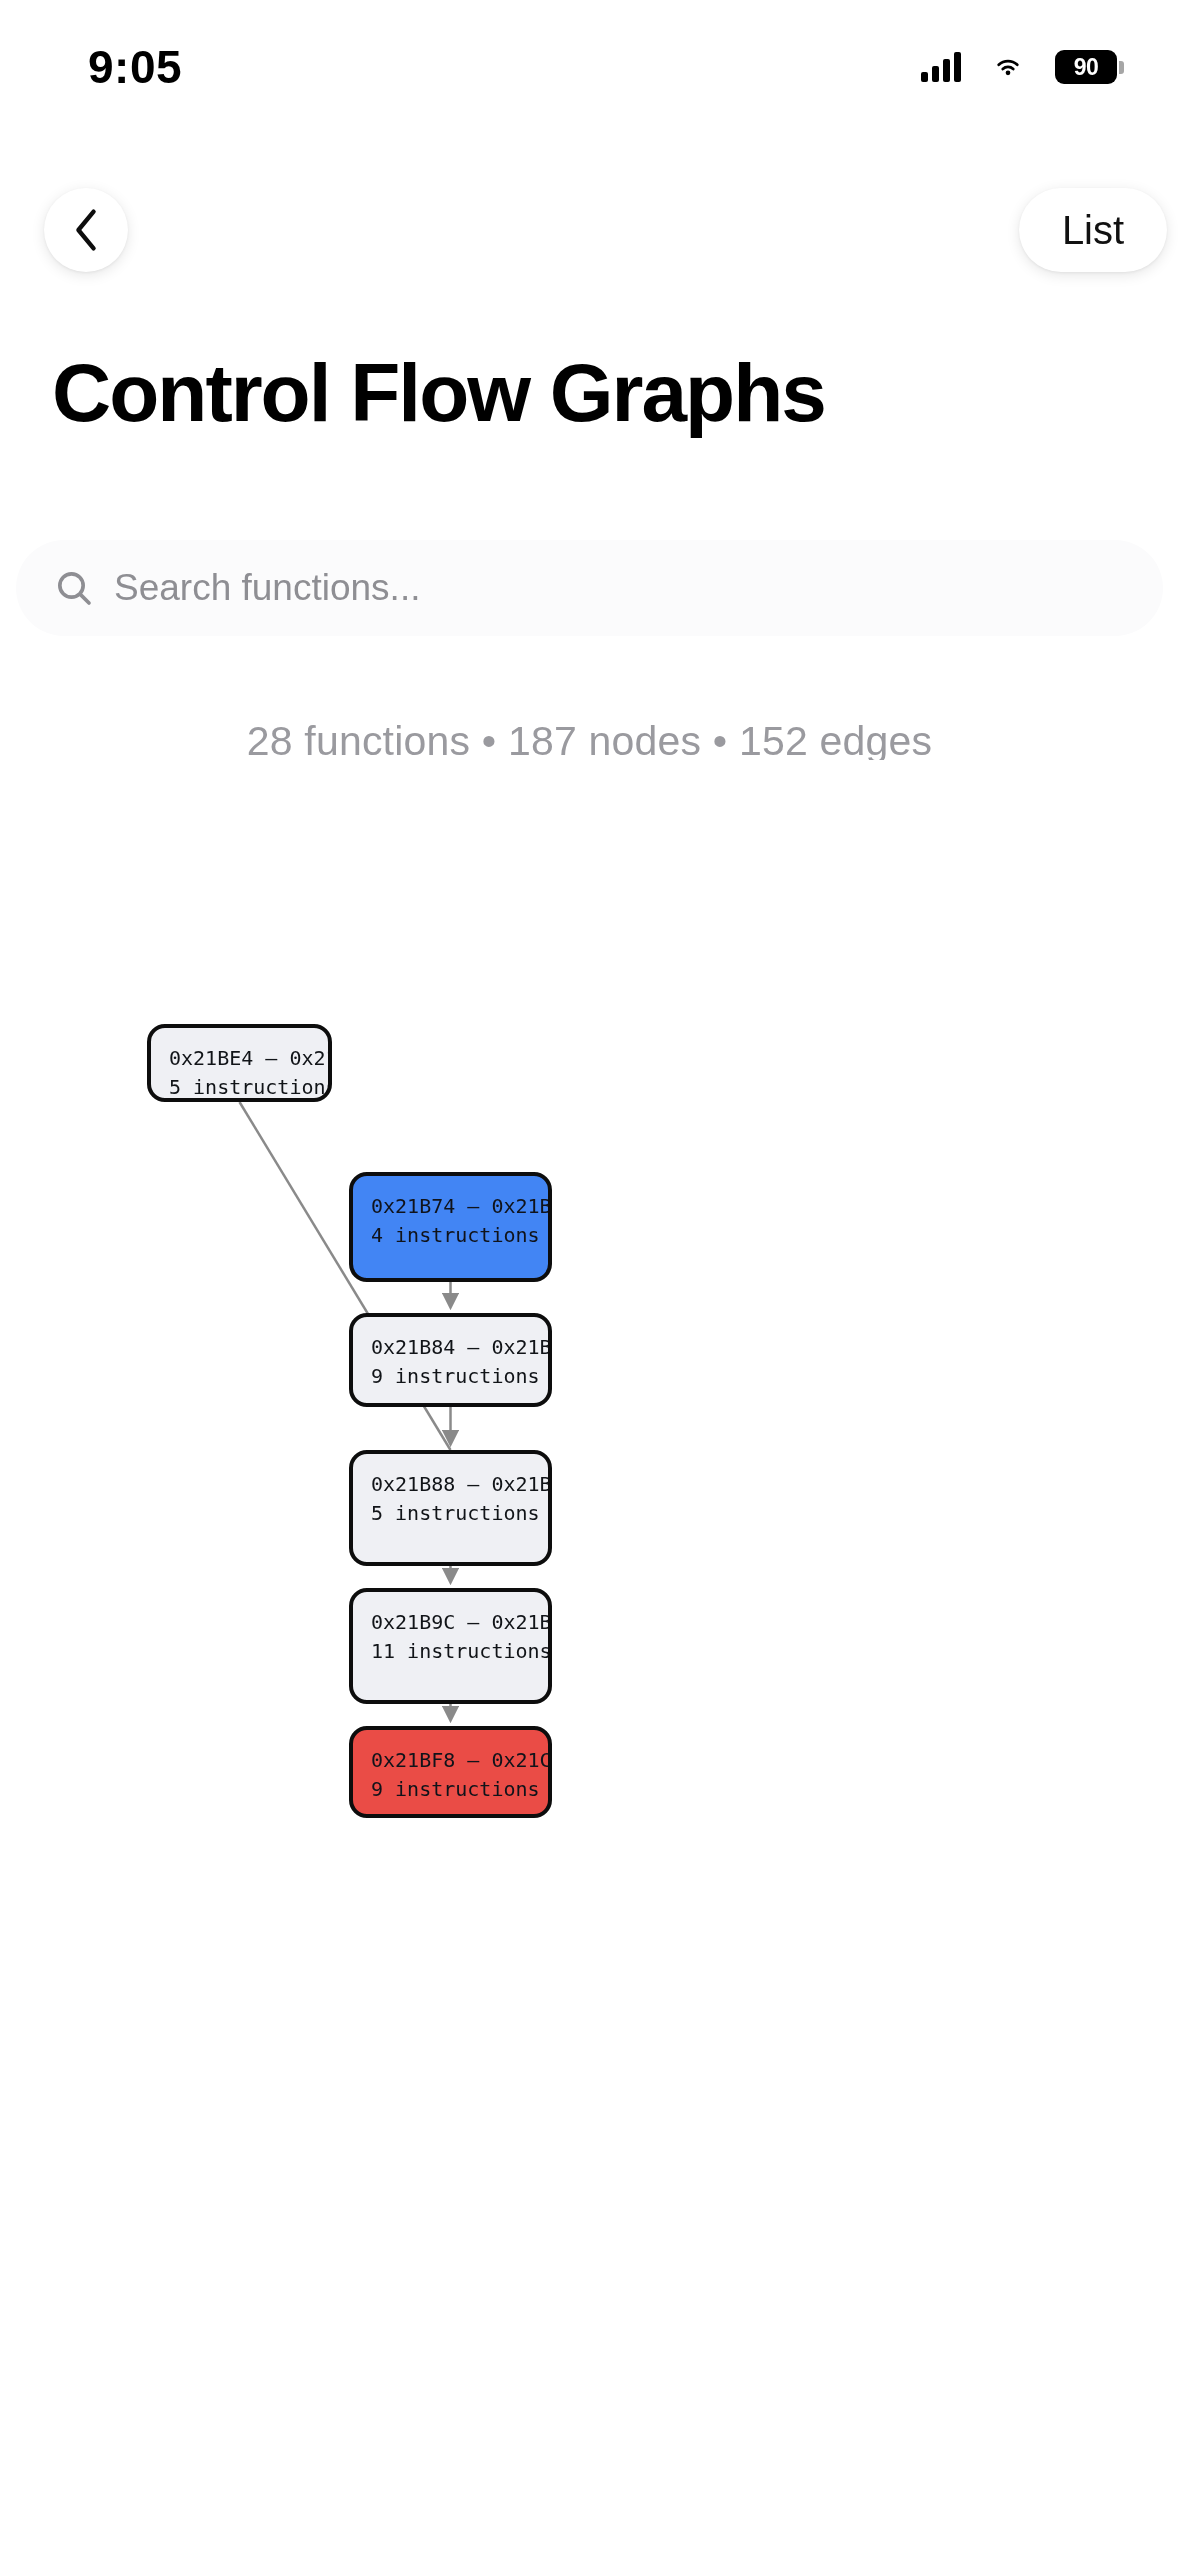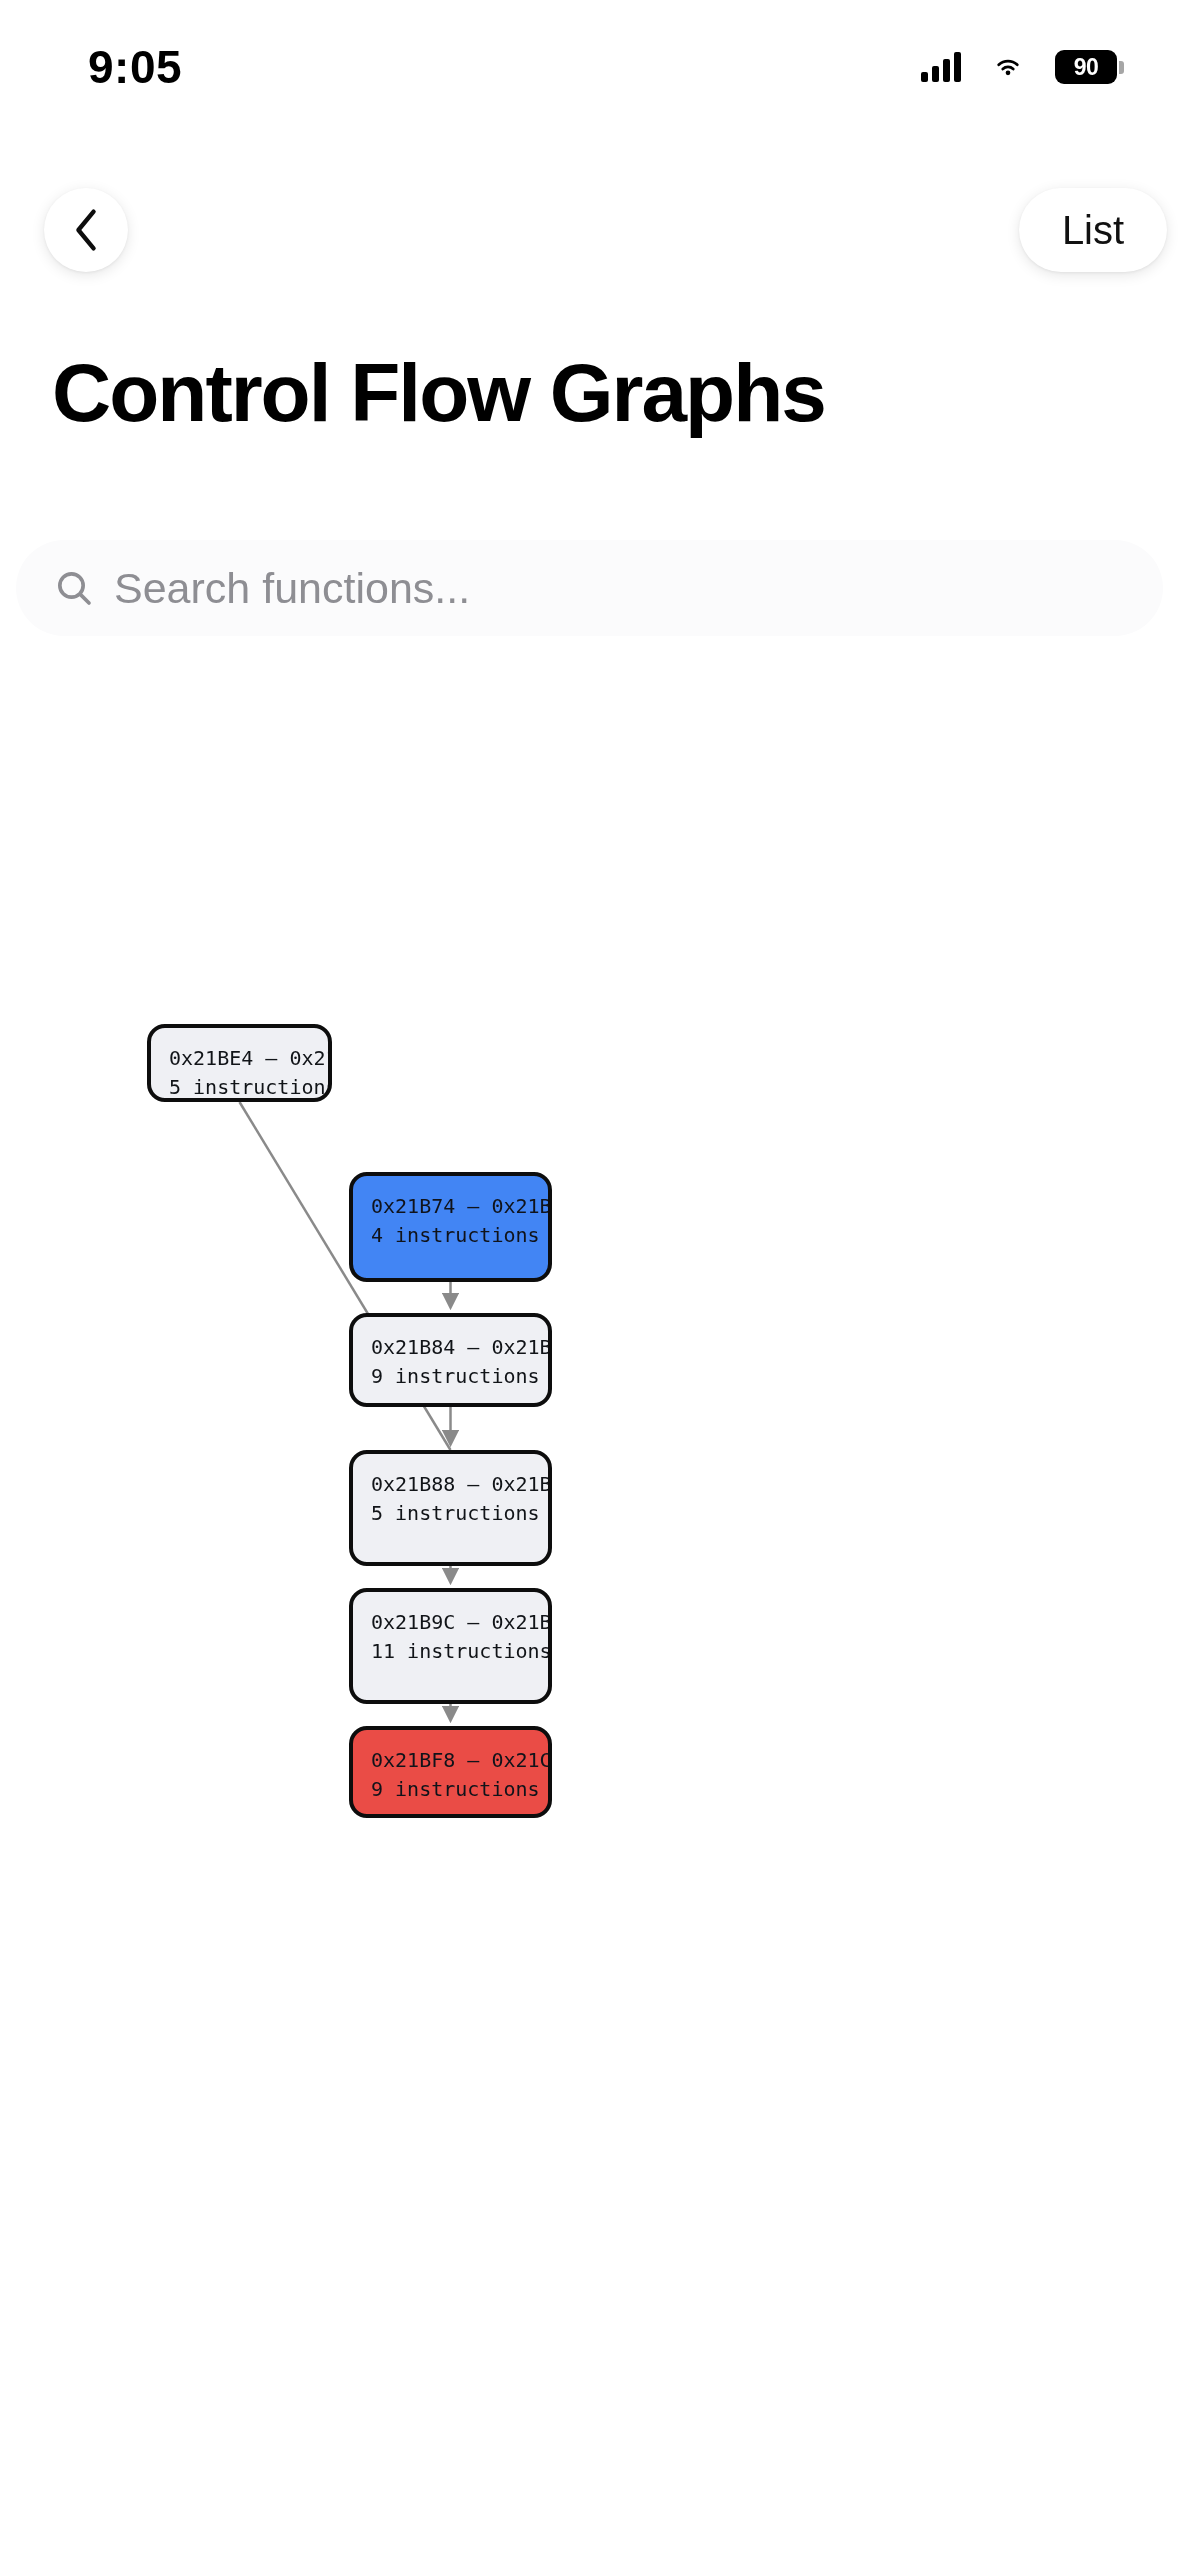--- a/index.html
+++ b/index.html
@@ -72,21 +72,21 @@
   .searchbar {
     position:absolute; left:16px; top:540px;
     width:1147px; height:96px; border-radius:48px;
     background:#fbfbfc;
     display:flex; align-items:center; padding:0 38px;
   }
   .search-icon { width:40px; height:40px; flex:none; margin-right:20px; }
   .search-input {
     flex:1; border:none; outline:none; background:transparent;
     font-family:"Liberation Sans", sans-serif;
-    font-size:43px; font-weight:400; color:#8e8e93;
+    font-size:37px; font-weight:400; color:#8e8e93;
   }
   .search-input::placeholder { color:#8e8e93; opacity:1; }
 
   .stats {
     position:absolute; left:0; top:718px; width:1179px;
     text-align:center;
     font-size:41px; font-weight:400; color:#9a9a9f; letter-spacing:0.2px;
   }
 
   
@@ -150,20 +150,21 @@
   <h1 class="page-title">Control Flow Graphs</h1>
 
   <div class="searchbar">
     <svg class="search-icon" viewBox="0 0 24 24">
       <circle cx="10.5" cy="10.5" r="7" stroke="#8e8e93" stroke-width="2.2" fill="none"></circle>
       <path d="M15.8 15.8L21 21" stroke="#8e8e93" stroke-width="2.2" stroke-linecap="round"></path>
     </svg>
     <input class="search-input" type="text" placeholder="Search functions..." style="">
   </div>
 
+  <div class="stats">28 functions • 187 nodes • 152 edges</div>
 
   <div class="canvas" id="canvas">
     <svg class="edges" id="edges" viewBox="0 0 1179 1796">
       <defs>
         <marker id="arw" viewBox="0 0 10 10" refX="7" refY="5" markerWidth="7" markerHeight="7" orient="auto-start-reverse">
           <path d="M0 0 L10 5 L0 10 z" fill="#8a8a8a"></path>
         </marker>
       </defs>
     <line x1="239.5" y1="342" x2="450.5" y2="690" stroke="#8a8a8a" stroke-width="2.5"></line>
         <line x1="450.5" y1="522" x2="450.5" y2="545" stroke="#8a8a8a" stroke-width="2.5" marker-end="url(#arw)"></line>

